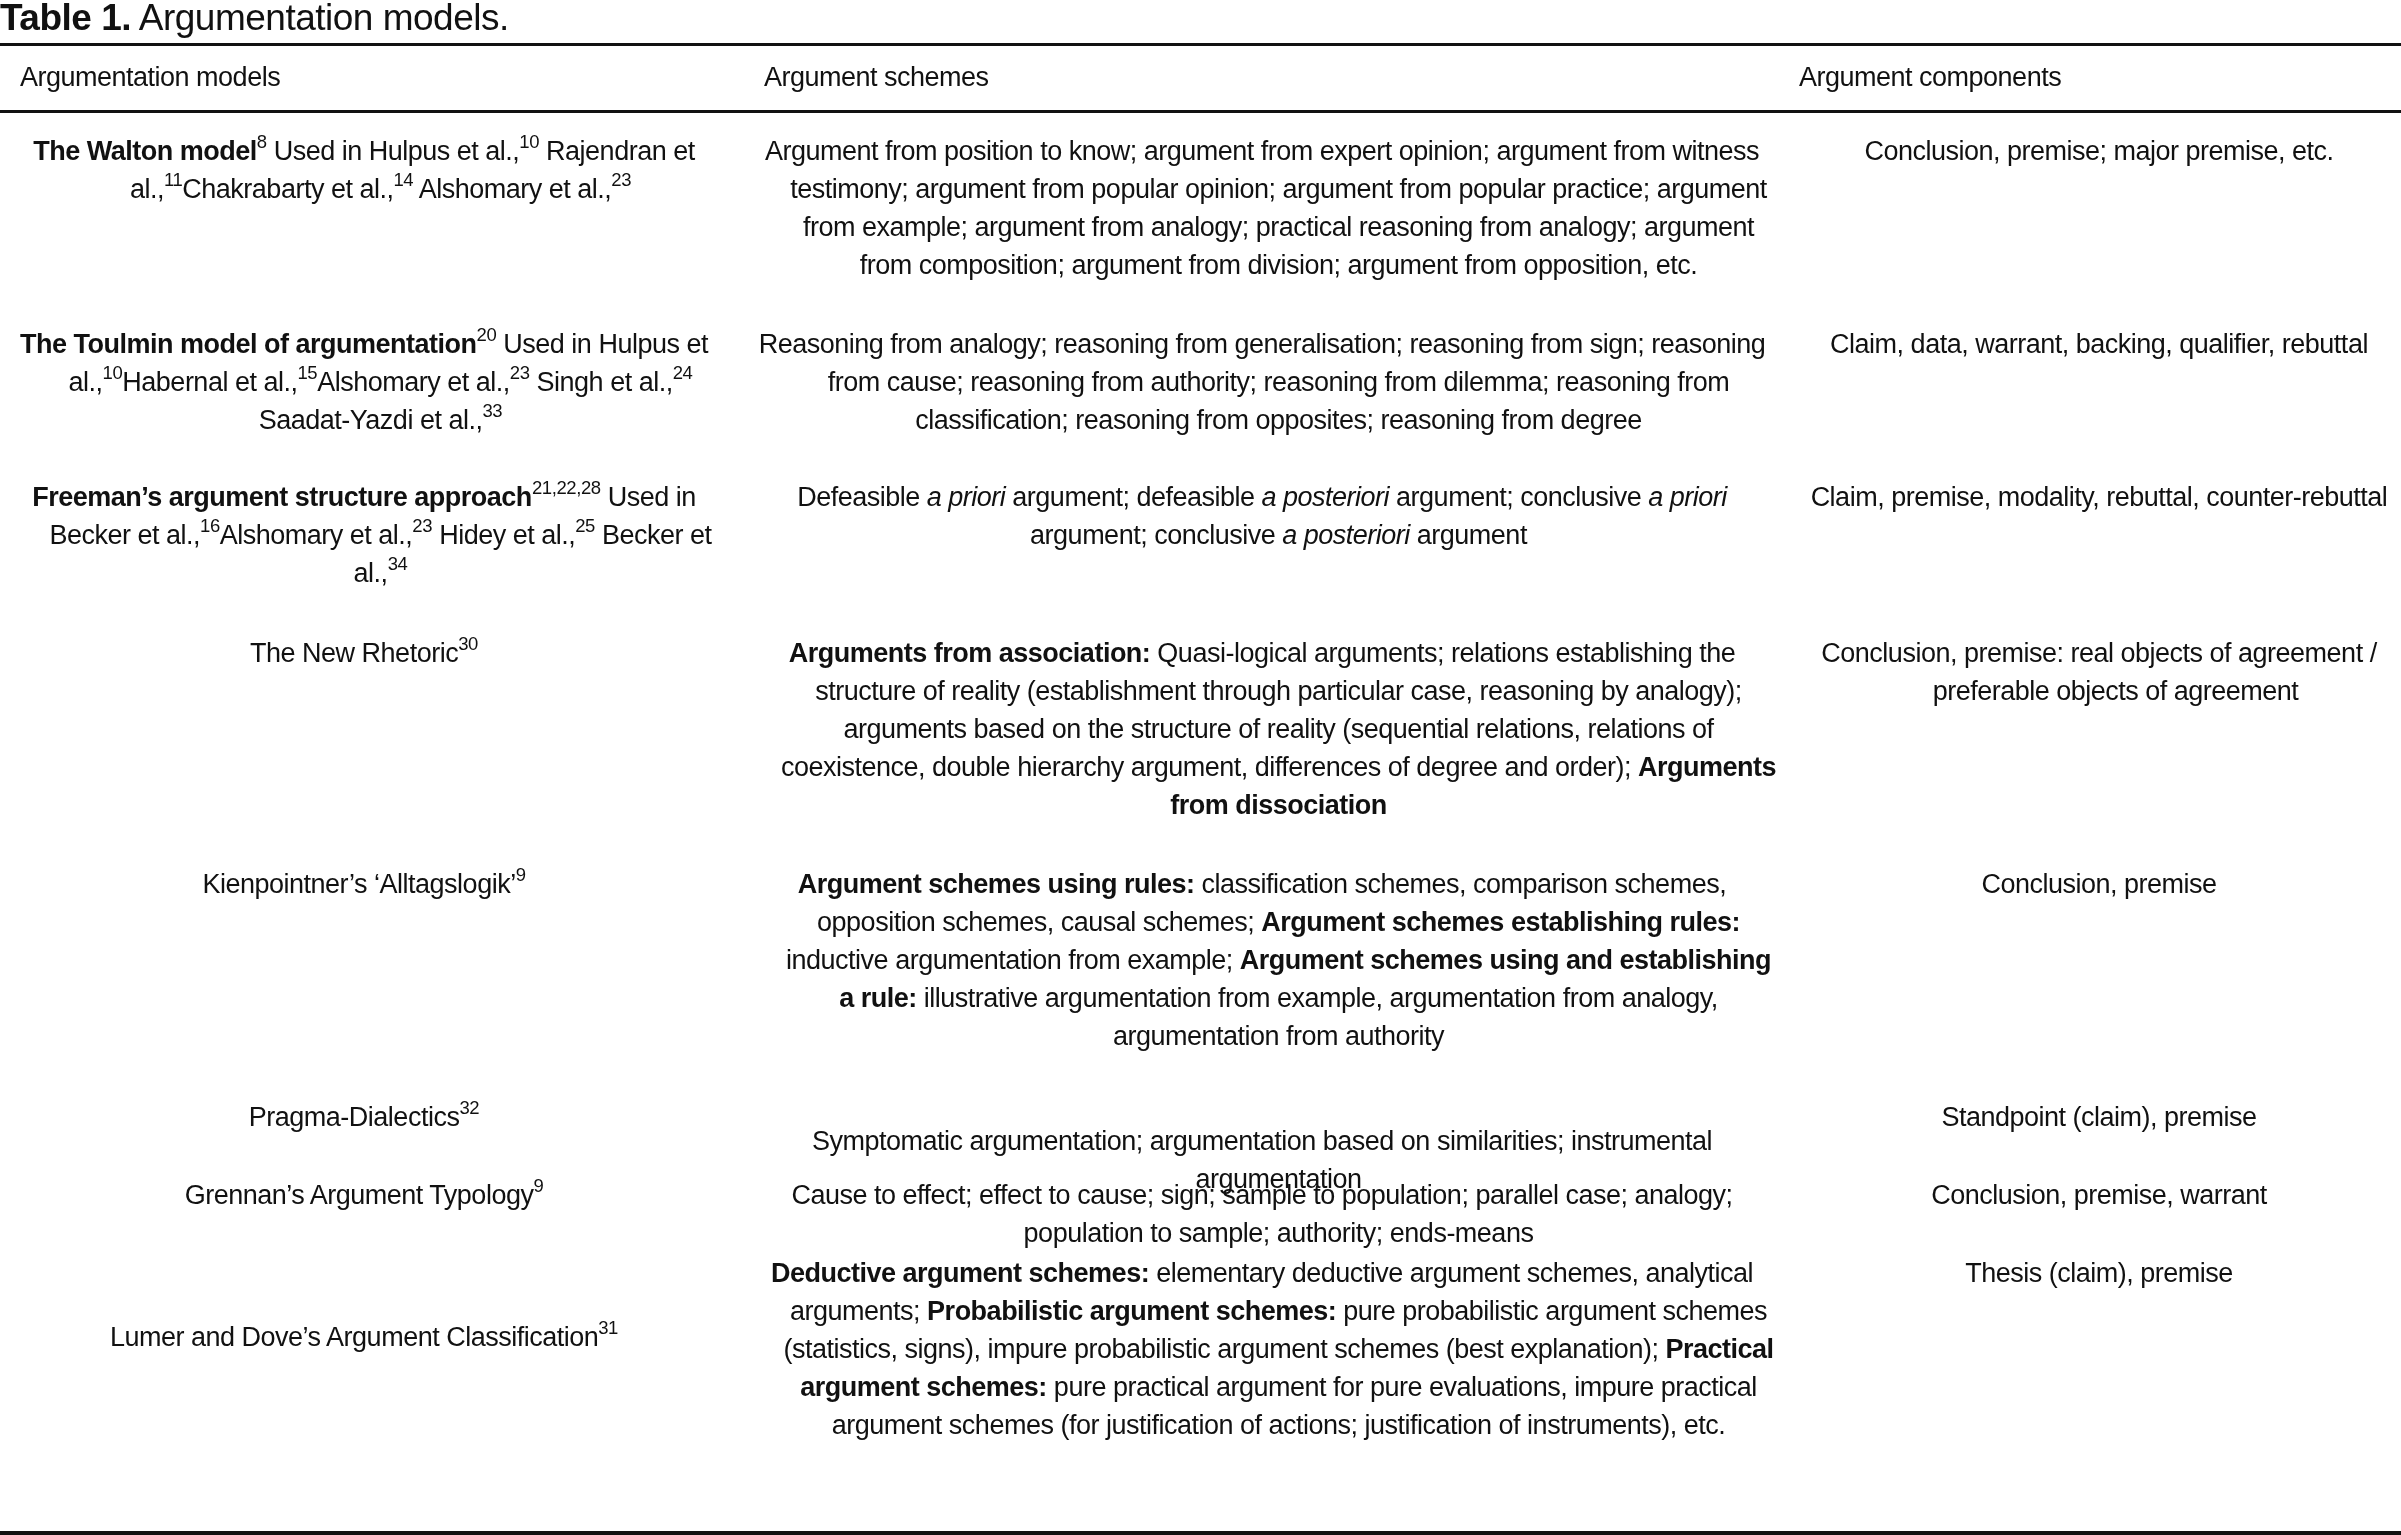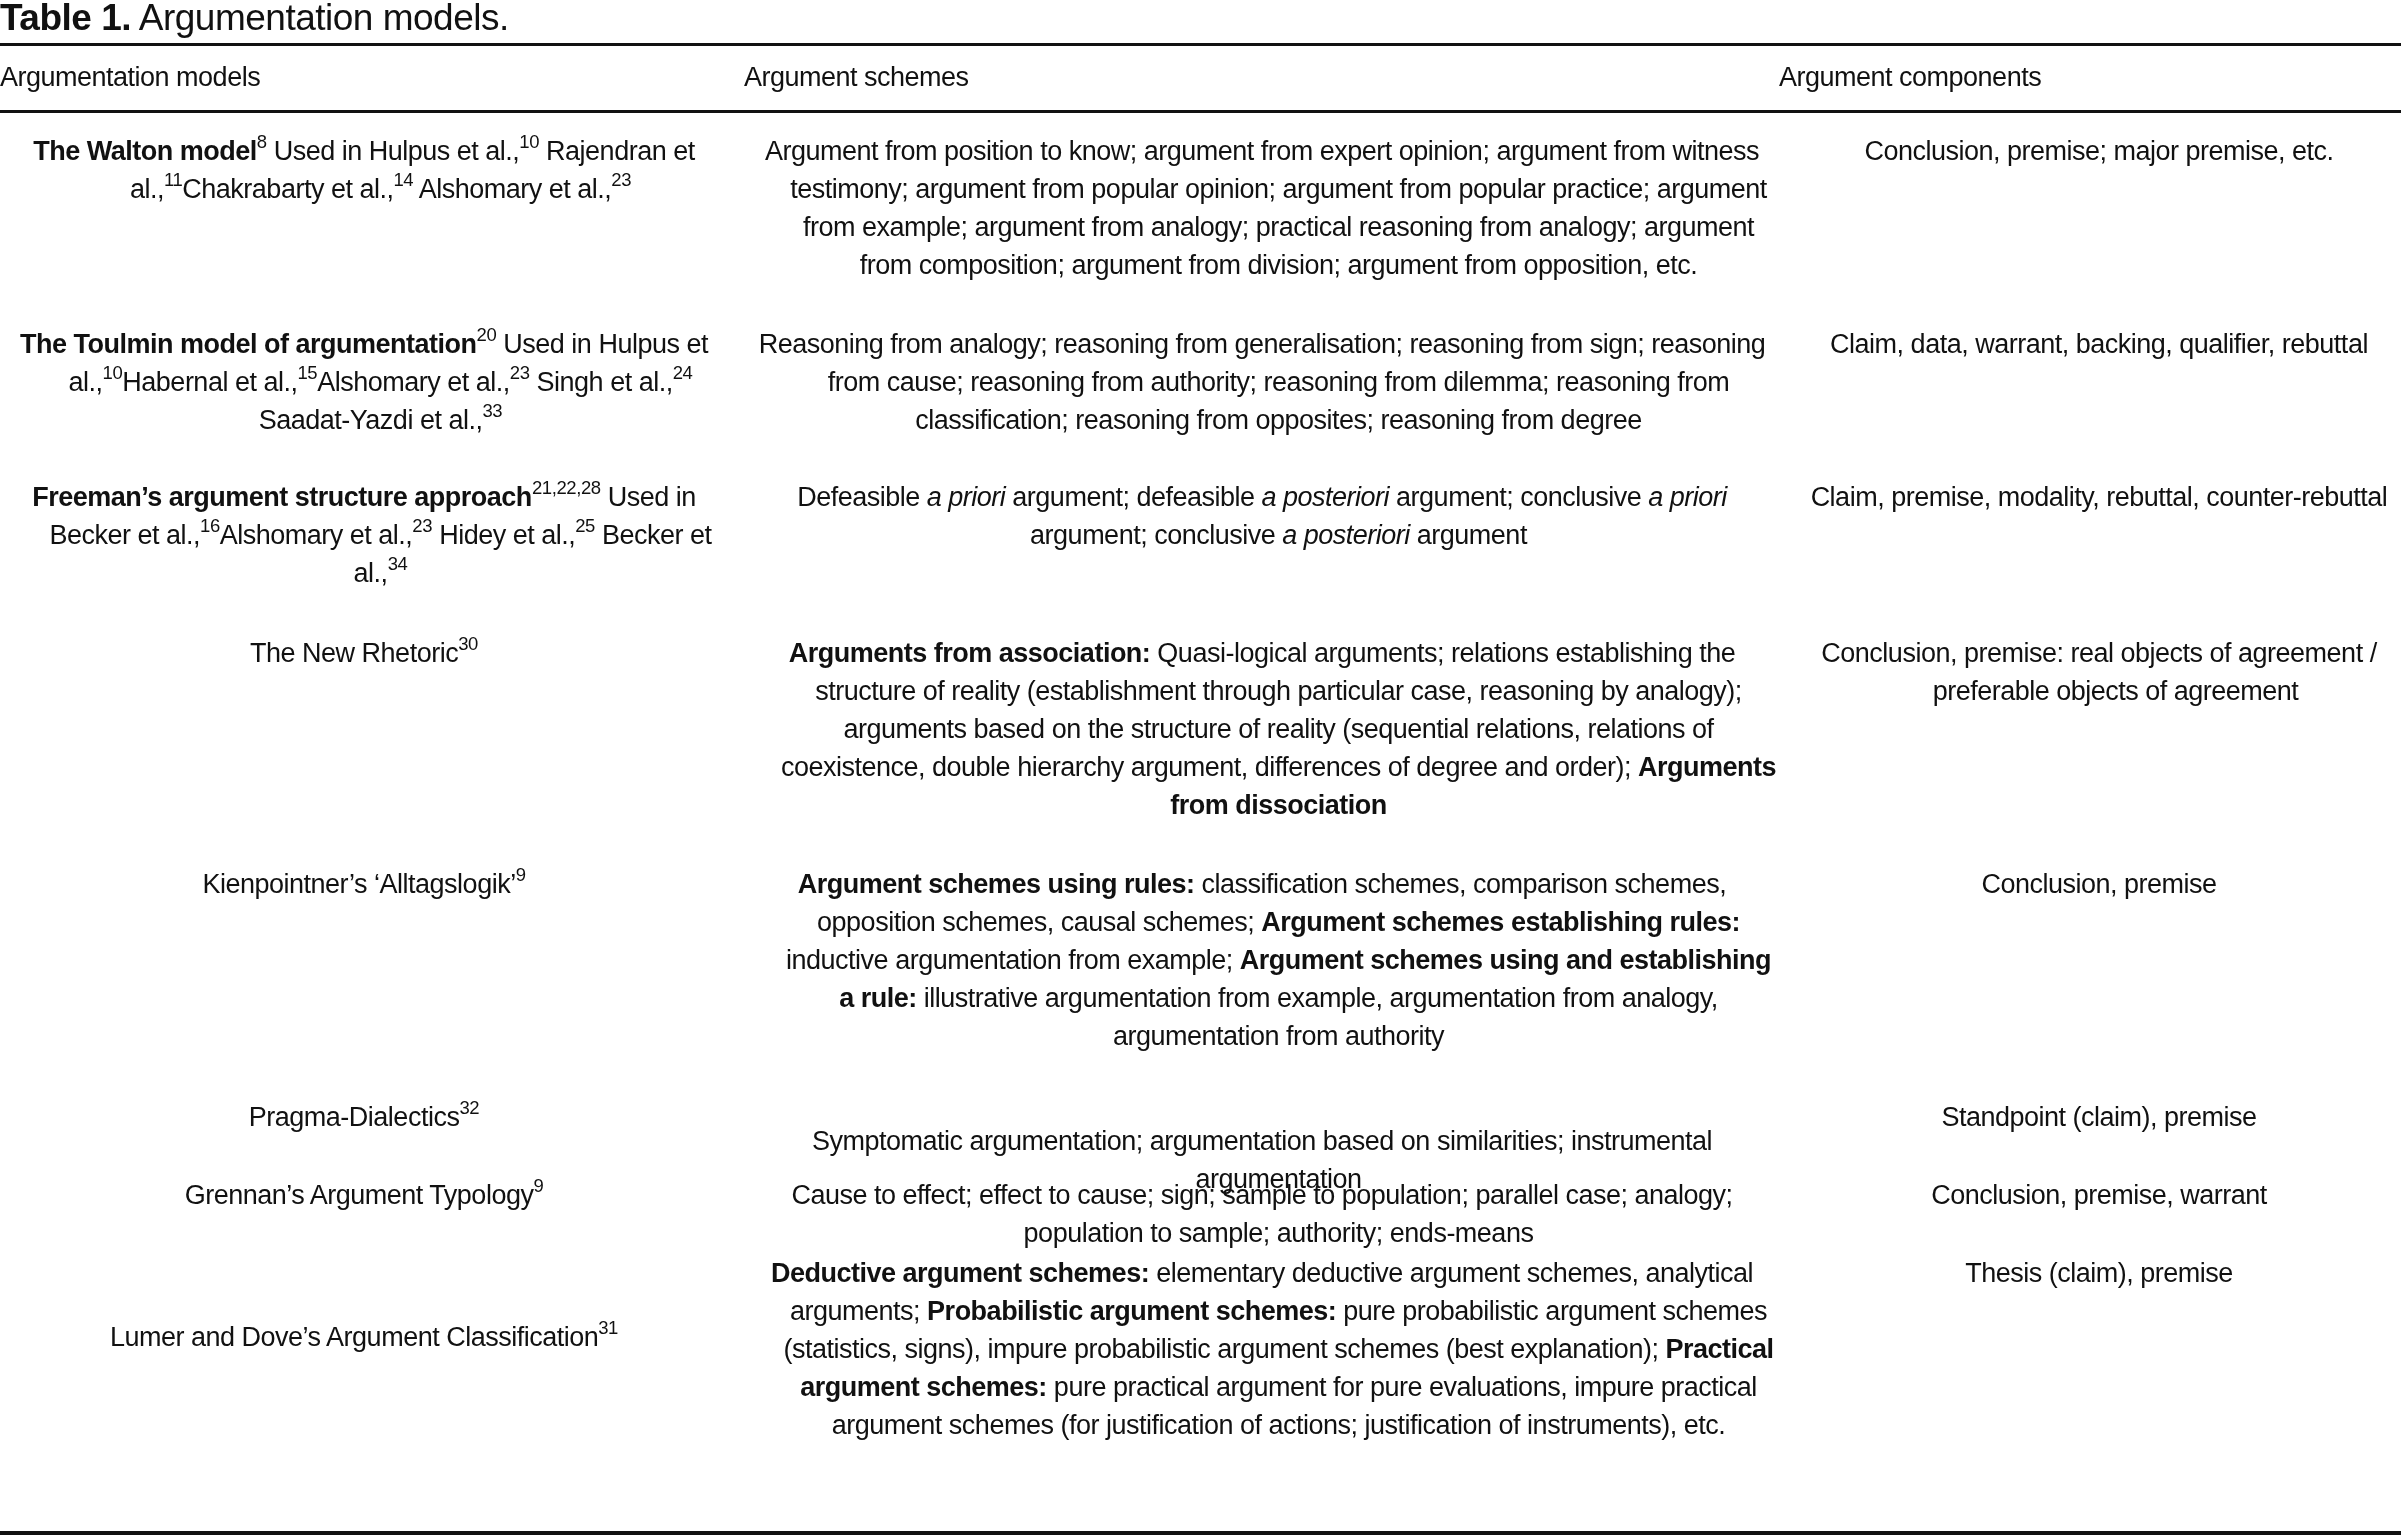--- a/index.html
+++ b/index.html
@@ -7,21 +7,21 @@
     width: 2401px; height: 1536px; position: relative; overflow: hidden;
     font-family: "Liberation Sans", sans-serif; color: #111111;
     font-size: 27px; letter-spacing: -0.5px;
   }
   .caption { position: absolute; left: 0; top: 1.8px; font-size: 37px; line-height: 32px; }
   .caption b { font-weight: bold; }
   .rule { position: absolute; left: 0; width: 2401px; background: #111; }
   .rule-top { top: 43px; height: 2.6px; }
   .rule-head { top: 110px; height: 2.6px; }
   .rule-bottom { top: 1531px; height: 3.5px; }
-  .hdr { position: absolute; top: 60px; line-height: 35px; }
+  .hdr { position: absolute; top: 60px; line-height: 35px; padding-left: 20px; }
   .cell { position: absolute; line-height: 38px; }
   .c1 { left: 0; width: 695px; }
   .c2 { left: 744px; width: 1003px; }
   .c3 { left: 1779px; width: 607px; }
   .hang { padding-left: 33px; text-indent: -33px; text-align: center; }
   sup { font-size: 18.5px; line-height: 0; position: relative; top: -1.8px; letter-spacing: -0.4px; }
   .b { font-weight: bold; }
   .i { font-style: italic; }
 </style>
 </head>

